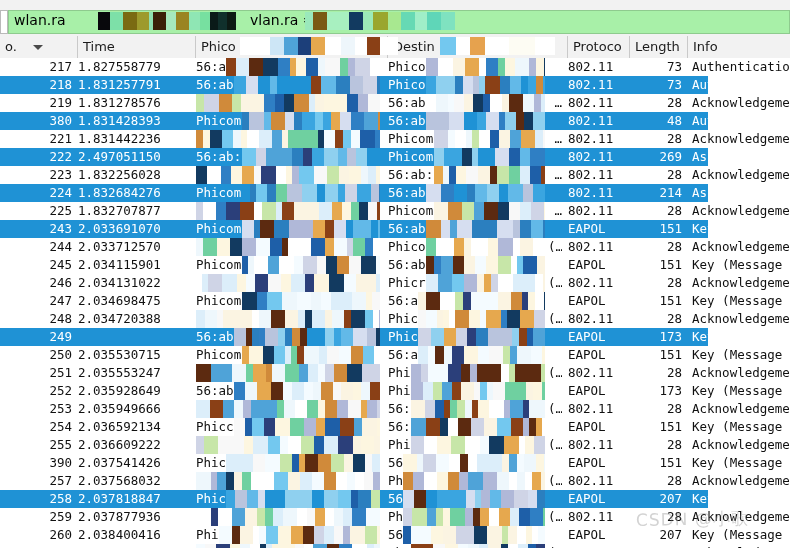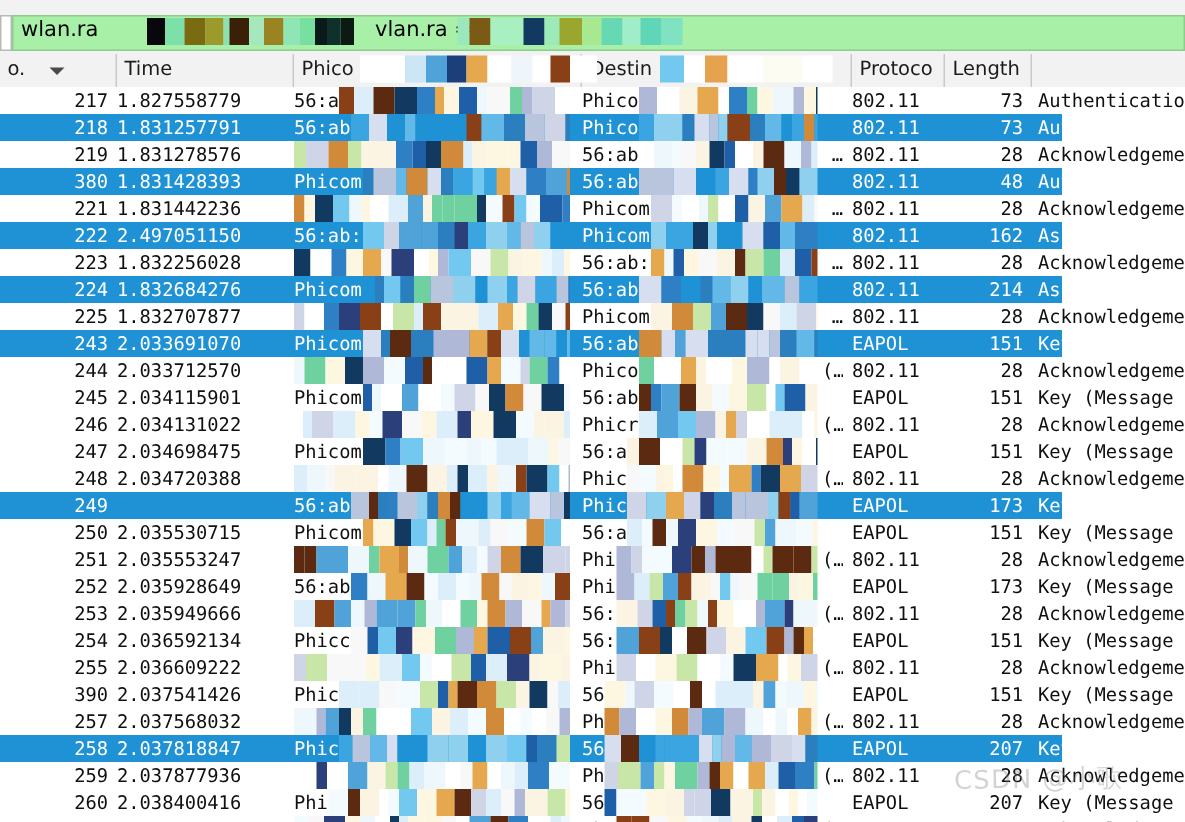--- a/index.html
+++ b/index.html
@@ -147,20 +147,21 @@
   </div>
 
   <div class="headerrow">
     <div class="hcell" style="left:0;width:78px;"><span>o.</span></div>
     <div class="hsort"></div>
     <div class="hcell" style="left:78px;width:118px;"><span>Time</span></div>
     <div class="hcell" style="left:196px;width:192px;"><span>Phico</span></div>
     <div class="hcell" style="left:388px;width:180px;"><span>Destin</span></div>
     <div class="hcell" style="left:568px;width:62px;"><span>Protoco</span></div>
     <div class="hcell" style="left:630px;width:58px;"><span>Length</span></div>
+    <div class="hcell" style="left:688px;width:102px;border-right:none;"><span>Info</span></div>
 
     <div class="mosaic" style="left:240px;top:1px;height:21px;">
       <i style="width:30px;background:#ffffff"></i>
         <i style="width:14px;background:#cde6f6"></i>
       <i style="width:14px;background:#4fa3d8"></i>
         <i style="width:13px;background:#1c3f7a"></i>
       <i style="width:14px;background:#e6a84e"></i>
         <i style="width:16px;background:#ffffff"></i>
       <i style="width:14px;background:#eef6fb"></i>
         <i style="width:12px;background:#ffffff"></i>
@@ -390,21 +391,21 @@
           <i style="width: 2px; background: rgb(248, 248, 248);"></i>
         </div>
       </div>
       <div class="row sel">
         <div class="c c-no">222</div>
         <div class="c c-time">2.497051150</div>
         <div class="c c-src">56:ab:</div>
         <div class="c c-dst">Phicom</div>
         <div class="c c-ell"></div>
         <div class="c c-proto">802.11</div>
-        <div class="c c-len">162</div>
+        <div class="c c-len">269</div>
         <div class="c c-info">Association Request, SN=823, FN</div>
         <div class="mosaic" style="left: 242px;">
           <i style="width: 14px; background: rgb(115, 200, 239);"></i>
           <i style="width: 10px; background: rgb(207, 212, 230);"></i>
           <i style="width: 15px; background: rgb(79, 163, 216);"></i>
           <i style="width: 11px; background: rgb(79, 163, 216);"></i>
           <i style="width: 11px; background: rgb(43, 127, 191);"></i>
           <i style="width: 9px; background: rgb(43, 63, 122);"></i>
           <i style="width: 12px; background: rgb(58, 165, 224);"></i>
           <i style="width: 14px; background: rgb(143, 208, 239);"></i>

